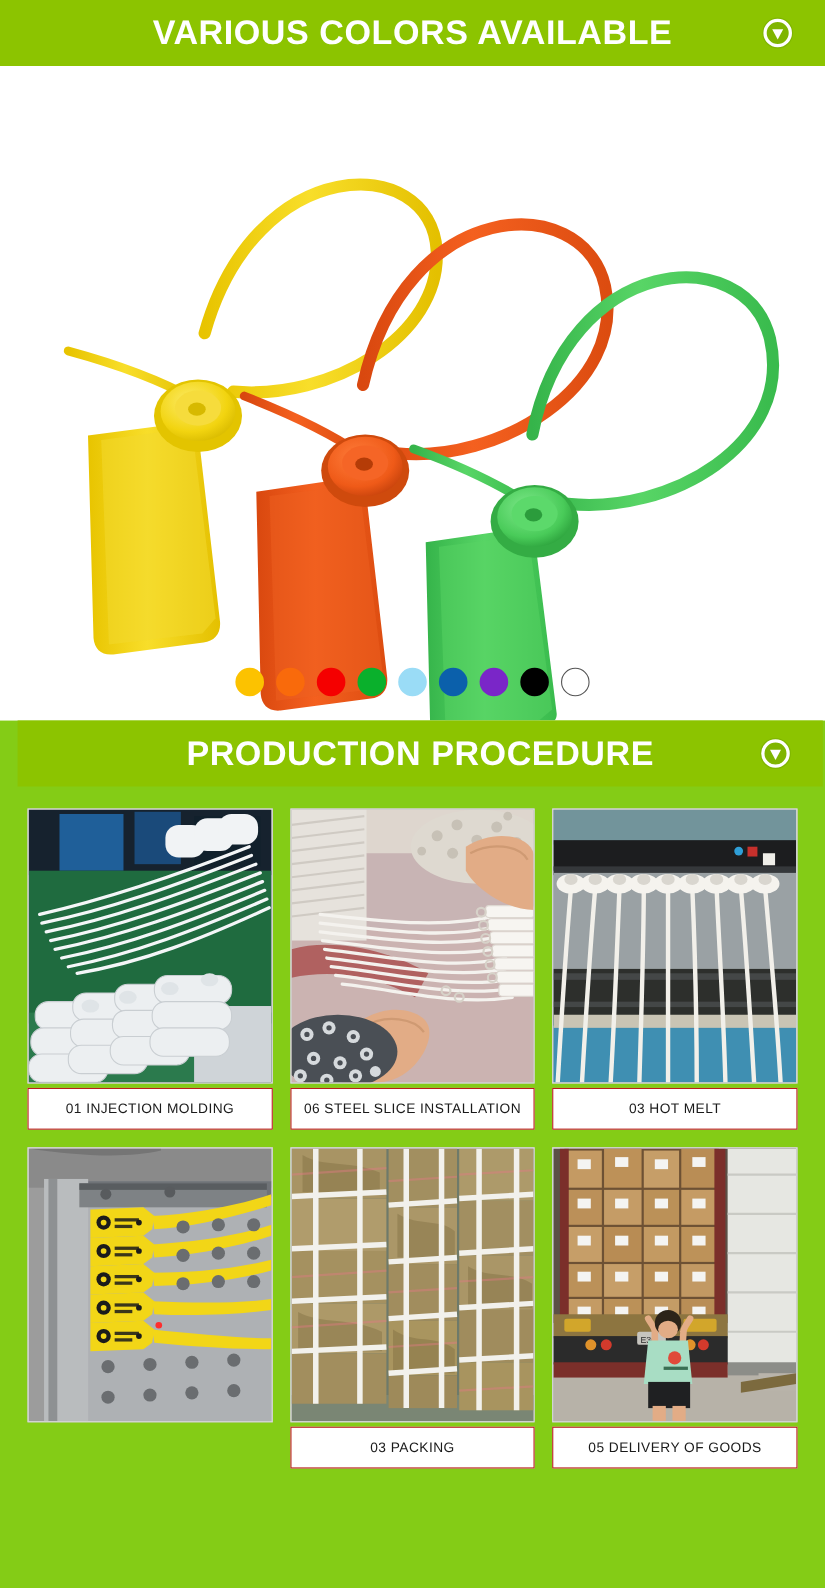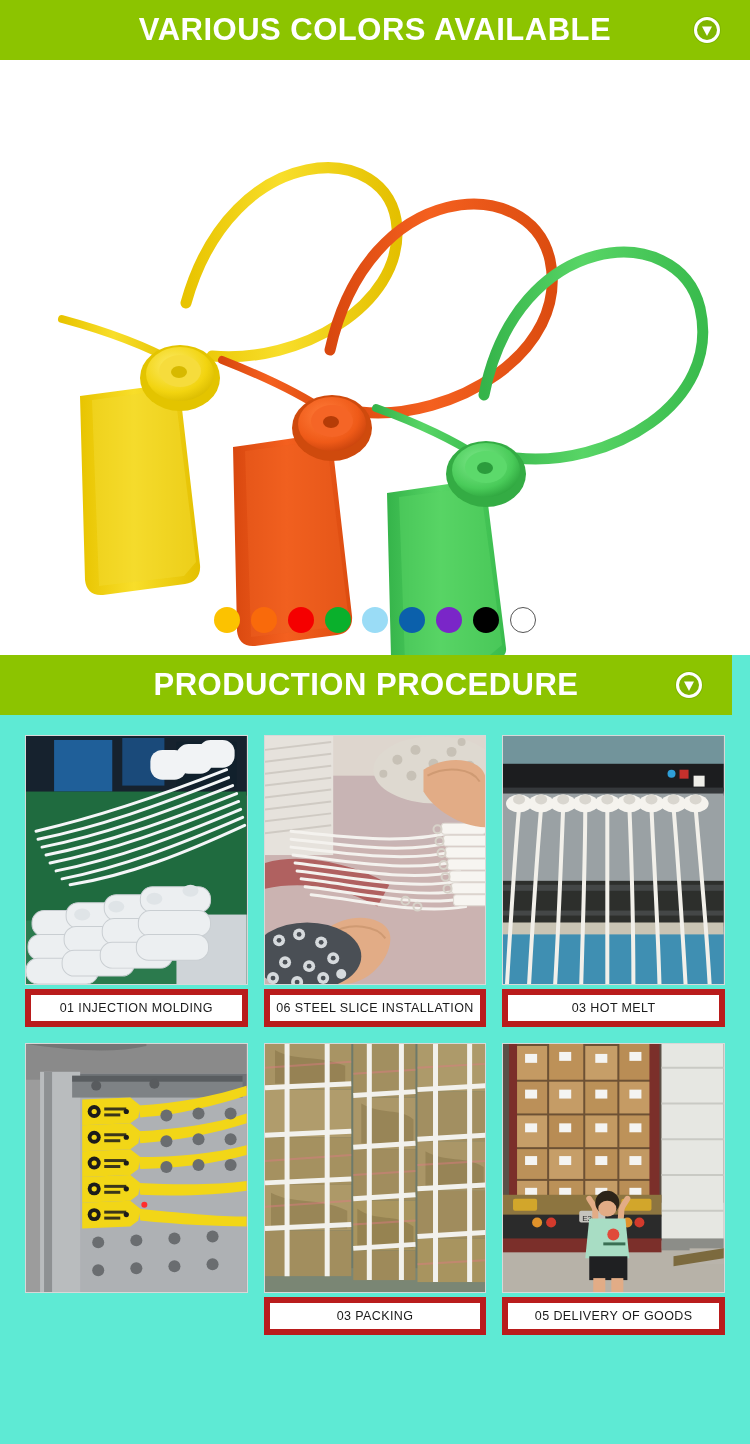--- a/index.html
+++ b/index.html
@@ -3,21 +3,21 @@
 <meta charset="utf-8">
 <style>
   * { box-sizing: border-box; margin: 0; padding: 0; }
   html, body {
     width: 750px;
     height: 1444px;
     background: #ffffff;
     font-family: "Liberation Sans", sans-serif;
     overflow: hidden;
   }
-  .page { position: relative; width: 750px; height: 1444px; background:#5eead4; }
+  .page { position: relative; width: 750px; height: 1444px; background:#84cc16; }
 
   
   .banner {
     position: relative;
     width: 750px;
     height: 60px;
     background: #8cc400;
     display: flex;
     align-items: center;
     justify-content: center;
@@ -35,21 +35,21 @@
   .banner-icon {
     position: absolute;
     right: 28px;
     top: 50%;
     transform: translateY(-50%);
     width: 30px;
     height: 30px;
   }
   .banner-icon svg { display:block; width:30px; height:30px; }
 
-  .banner--second { width: 732px; margin-left: 0; align-items: flex-end; }
+  .banner--second { width: 732px; margin-left: 16px; align-items: flex-end; }
 
   
   .hero {
     position: relative;
     width: 750px;
     height: 595px;
     background: #ffffff;
     overflow: hidden;
   }
   .hero-stage { position:absolute; inset:0; }
@@ -81,21 +81,21 @@
     width: 100%;
     height: 250px;
     border: 1px solid #d8d8d8;
     overflow: hidden;
     background: #c9c9c9;
   }
   .proc-photo svg { display:block; width:100%; height:100%; }
   .proc-caption {
     margin-top: 4px;
     height: 38px;
-    border: 6px solid #b91c1c;
+    border: 1px solid #b91c1c;
     display: flex;
     align-items: center;
     justify-content: center;
     font-size: 12.5px;
     letter-spacing: 0.4px;
     color: #1a1a1a;
     text-align: center;
     background: #fff;
     white-space: nowrap;
   }

